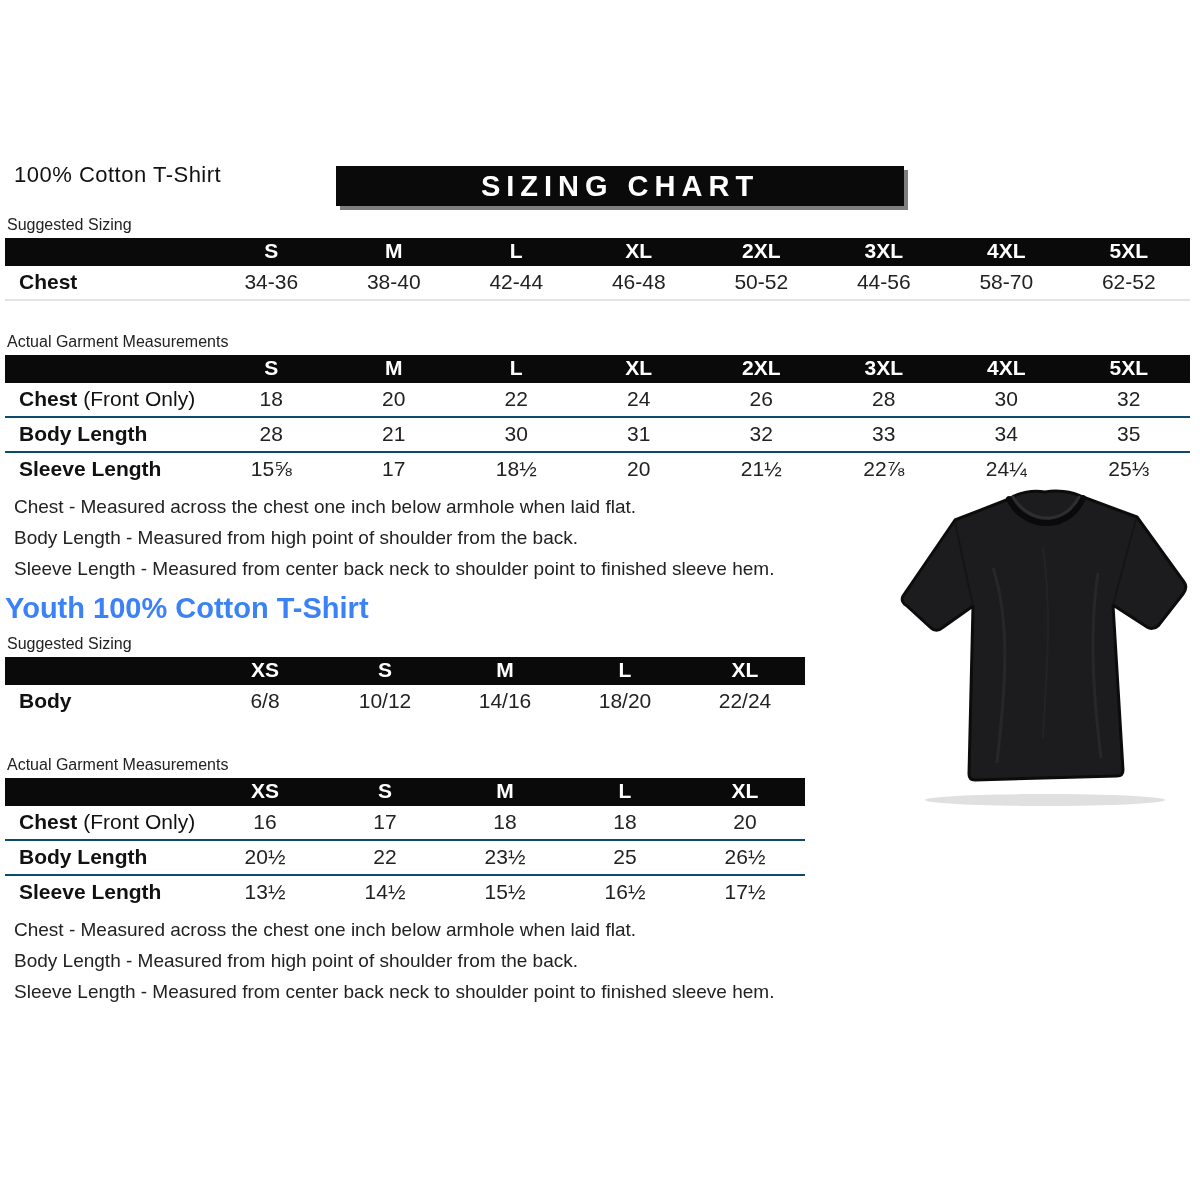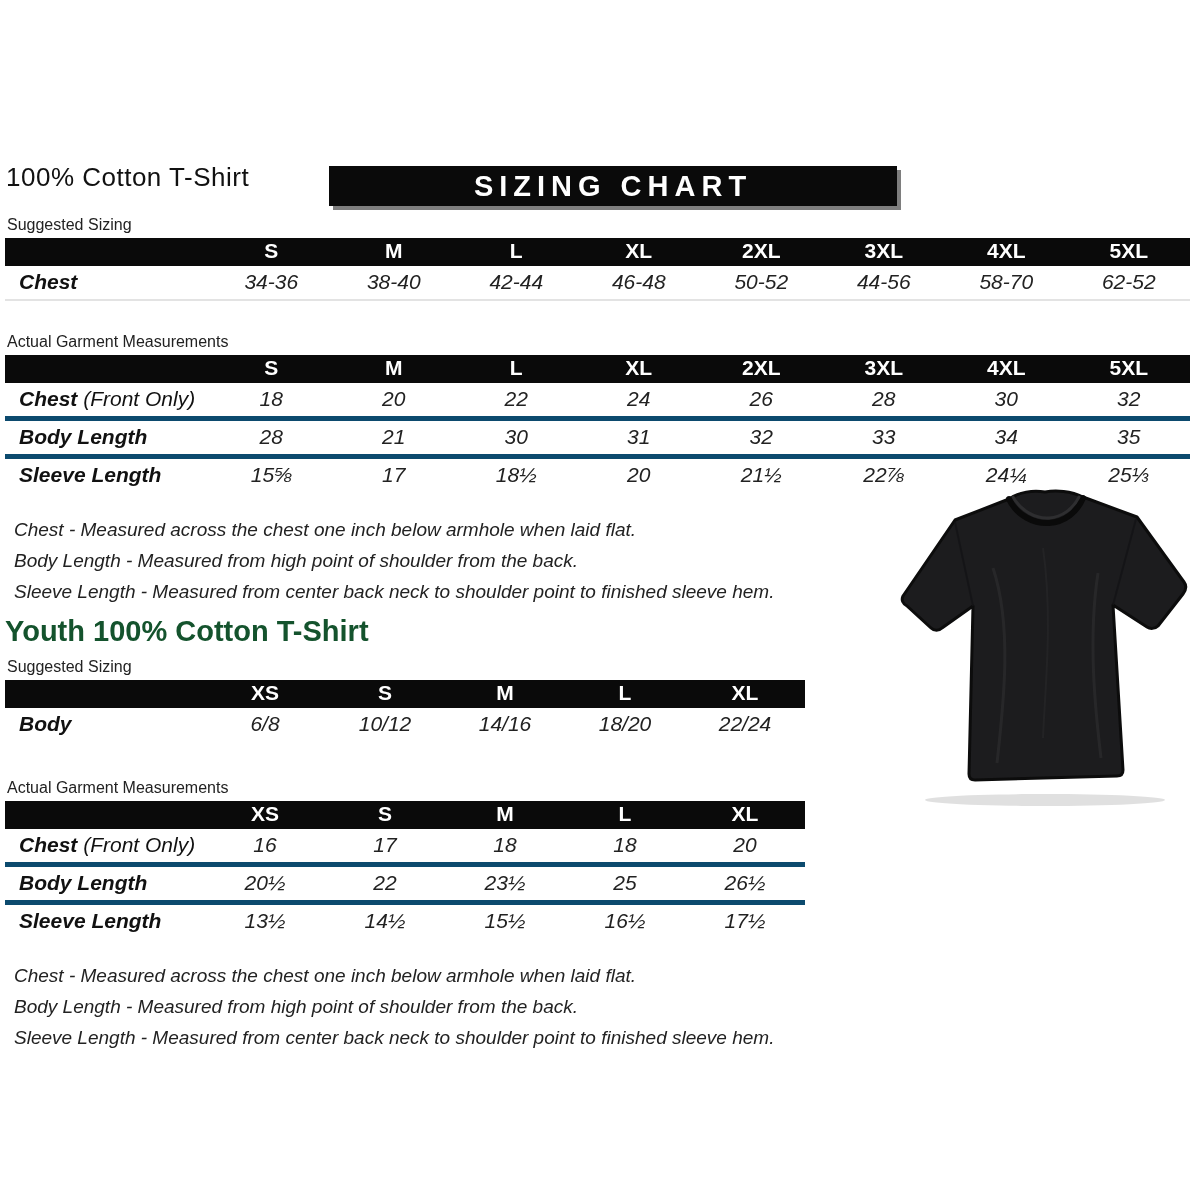--- a/index.html
+++ b/index.html
@@ -7,25 +7,25 @@
     width:1200px; height:1200px; position:relative;
     background:#ffffff; color:#1a1a1a;
     font-family:"Liberation Sans", sans-serif;
     overflow:hidden;
   }
   .content { position:absolute; left:5px; top:160px; width:1185px; }
 
   
   .header-row { position:relative; height:50px; }
   .adult-title {
-    position:absolute; left:1px; top:2px;
-    font-size:26px; font-weight:400; letter-spacing:0.5px; color:#111;
+    position:absolute; left:9px; top:2px;
+    font-size:22px; font-weight:400; letter-spacing:0.5px; color:#111;
   }
   .banner {
-    position:absolute; left:324px; top:6px; width:568px; height:40px;
+    position:absolute; left:331px; top:6px; width:568px; height:40px;
     background:#0a0a0a; color:#ffffff;
     display:flex; align-items:center; justify-content:center;
     font-size:29px; font-weight:bold; letter-spacing:6px;
     box-shadow:4px 4px 0 rgba(20,20,20,0.55);
   }
 
   .section-label { font-size:16px; color:#222; margin:6px 0 4px 2px; }
   .gap26 { height:26px; }
   .gap30 { height:28px; }
 
@@ -35,31 +35,31 @@
   table.adult col.lbl { width:205px; }
   table.youth col.lbl { width:200px; }
 
   .size-table th {
     background:#0a0a0a; color:#ffffff;
     font-size:21px; font-weight:bold; text-align:center;
     padding:2px 0 4px 0; line-height:22px;
   }
   .size-table td {
     font-size:21px; text-align:center; color:#222;
-    padding:4px 0 5px 0; line-height:24px; white-space:nowrap;font-style:italic;
+    padding:4px 0 5px 0; line-height:24px; white-space:nowrap;
   }
   .size-table td.rl { text-align:left; padding-left:14px; font-weight:bold; color:#111; }
   .size-table td.rl .plain { font-weight:400; }
-  .size-table tr.sep td { border-top:5px solid #0c4a6e; }
+  .size-table tr.sep td { border-top:2px solid #0c4a6e; }
   .size-table tr.lightline td { border-bottom:2px solid #e3e3e3; }
 
-  .notes { margin:22px 0 0 9px;font-style:italic; }
+  .notes { margin:5px 0 0 9px; }
   .note-line { font-size:19px; color:#222; line-height:31px; }
 
-  .youth-title { font-size:29px; font-weight:bold; color:#14532d; margin:8px 0 0 0; }
+  .youth-title { font-size:29px; font-weight:bold; color:#3b82f6; margin:8px 0 0 0; }
   .youth-title ~ .section-label { margin-top:10px; }
 
   .tshirt-wrap { position:absolute; left:893px; top:478px; width:305px; height:332px; }
 </style>
 </head>
 <body>
 
 <div class="content">
 
   <div class="header-row">

